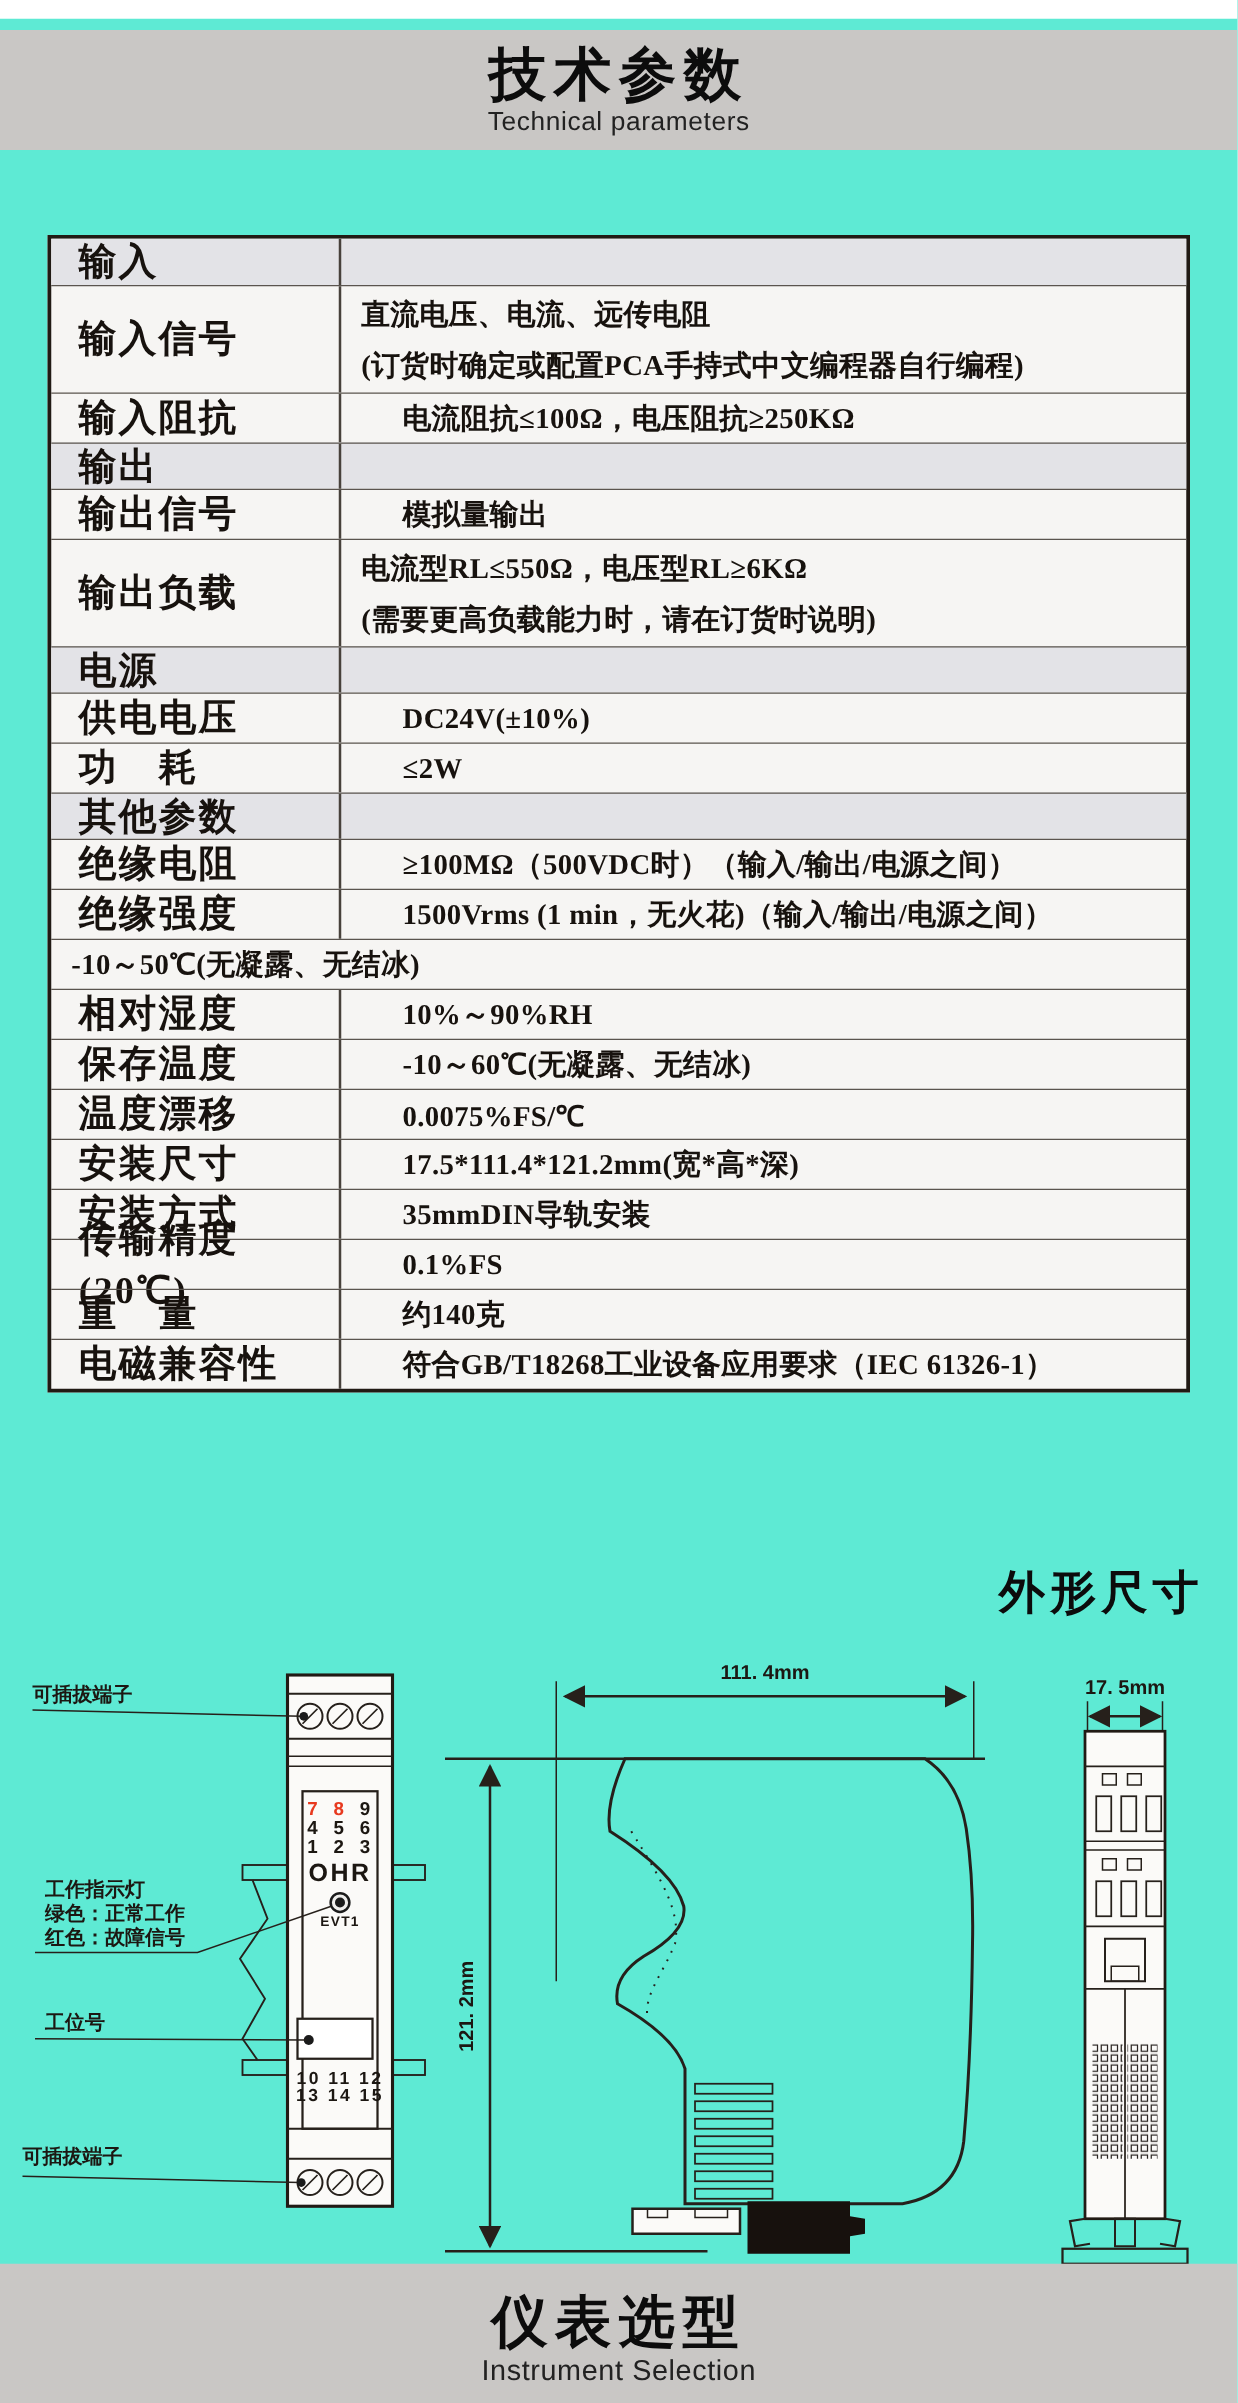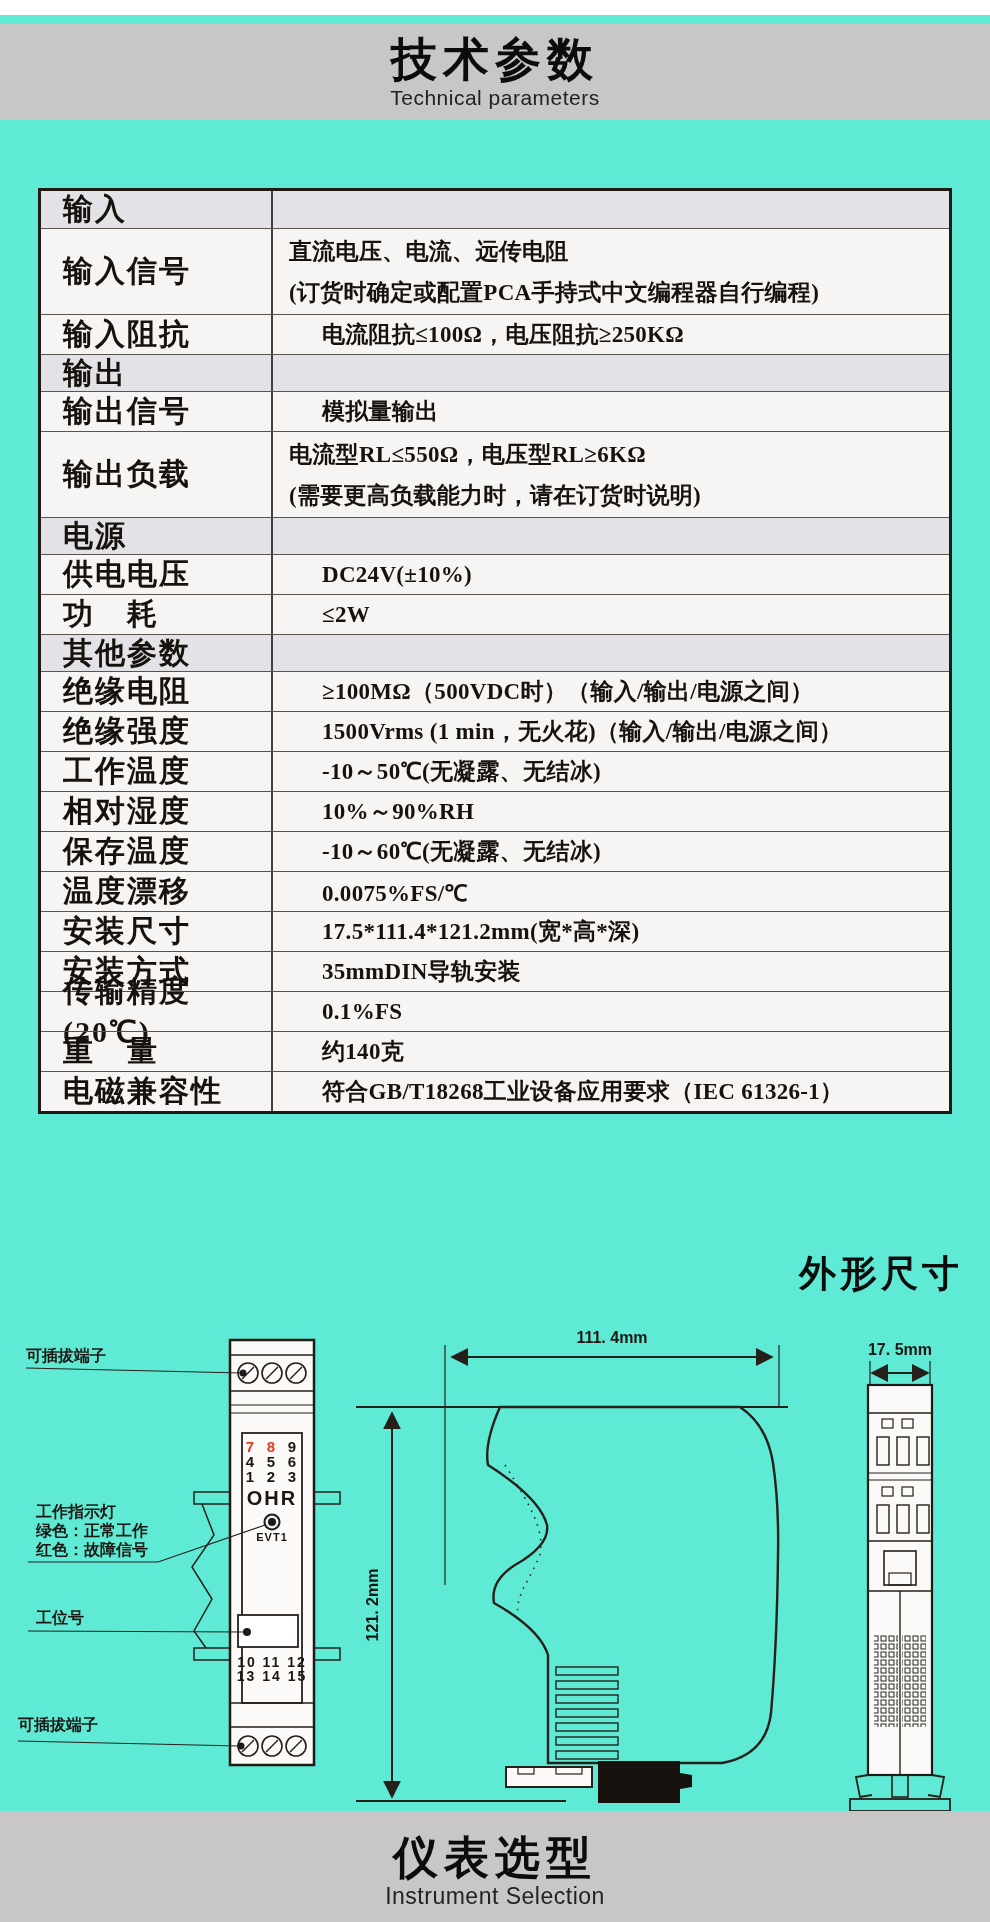--- a/index.html
+++ b/index.html
@@ -108,21 +108,20 @@
           <div class="vline">≥100MΩ（500VDC时）（输入/输出/电源之间）</div>
         </div>
       </div>
       <div class="trow sgl">
         <div class="tlabel">绝缘强度</div>
         <div class="tvalue">
           <div class="vline">1500Vrms (1 min，无火花)（输入/输出/电源之间）</div>
         </div>
       </div>
       <div class="trow sgl">
-        <div class="tlabel">工作温度</div>
         <div class="tvalue">
           <div class="vline">-10～50℃(无凝露、无结冰)</div>
         </div>
       </div>
       <div class="trow sgl">
         <div class="tlabel">相对湿度</div>
         <div class="tvalue">
           <div class="vline">10%～90%RH</div>
         </div>
       </div>

